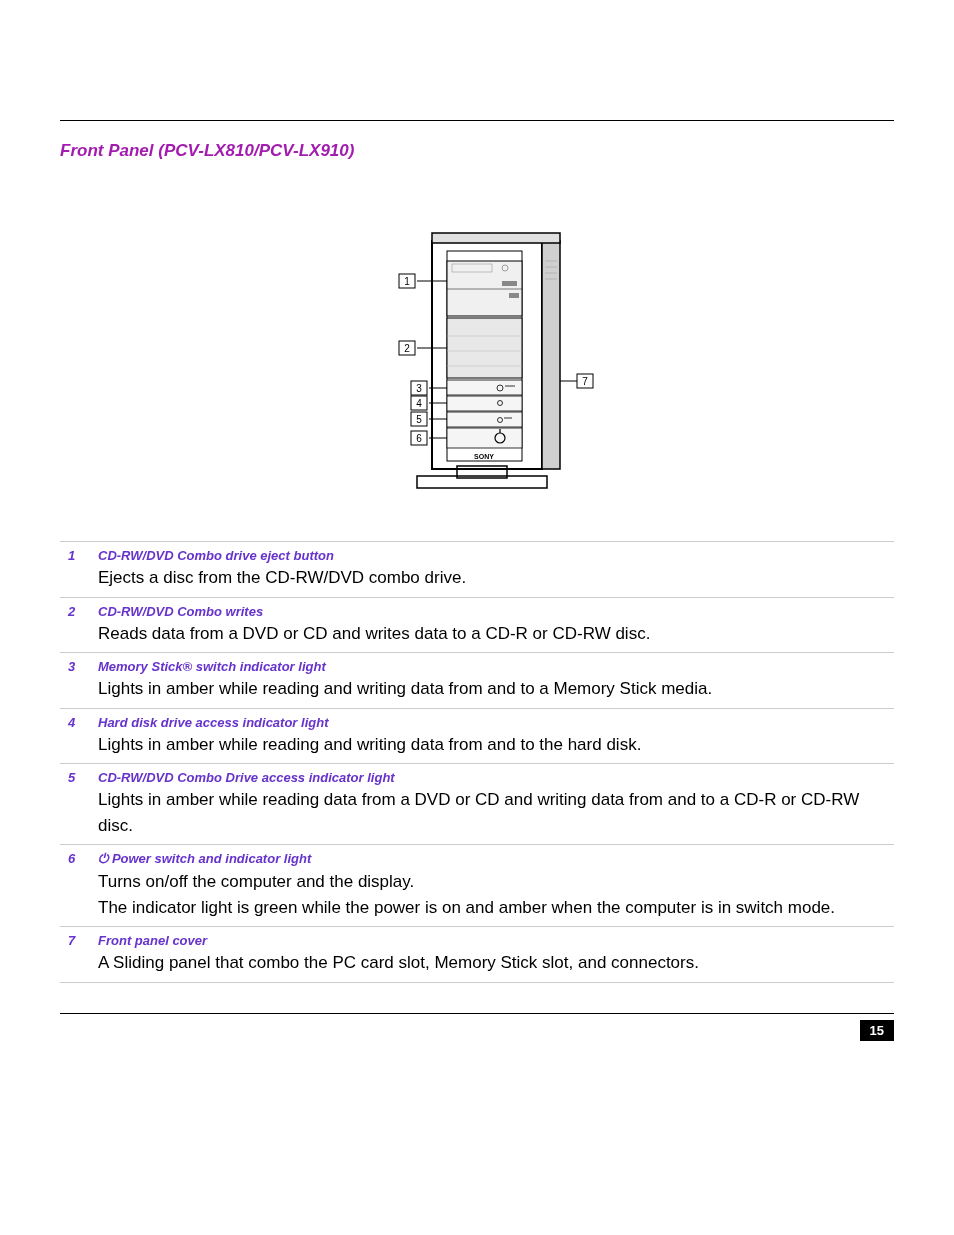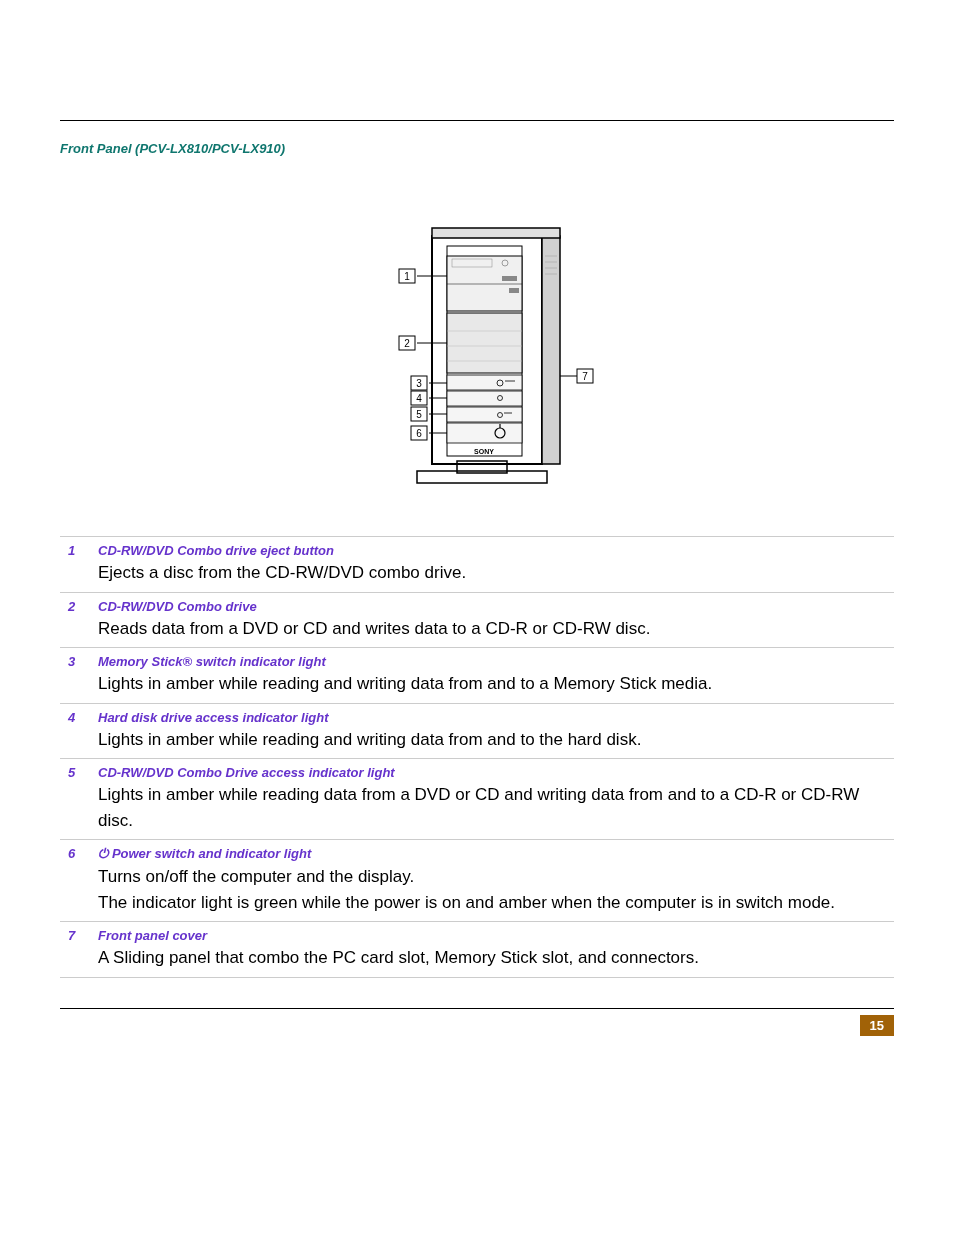--- a/index.html
+++ b/index.html
@@ -46,22 +46,22 @@
       font-weight: bold;
       font-style: italic;
       color: #6633cc;
       font-size: 14px;
       margin-bottom: 6px;
     }
 
     .subsection-title {
       font-weight: bold;
       font-style: italic;
-      color: #0f766e;
-      font-size: 13px;
+      color: #a21caf;
+      font-size: 17px;
       margin-bottom: 20px;
     }
 
     .diagram-area {
       display: flex;
       justify-content: center;
       margin: 10px 0 20px 0;
     }
 
     
@@ -123,21 +123,21 @@
       margin: 30px 60px 0 60px;
     }
 
     .page-number-area {
       display: flex;
       justify-content: flex-end;
       padding: 6px 60px 0 60px;
     }
 
     .page-number-box {
-      background: #a16207;
+      background: #000000;
       color: #fff;
       font-weight: bold;
       font-size: 13px;
       padding: 3px 10px;
     }
   </style>
 </head>
 <body>
 
 <div class="page-container">
@@ -236,21 +236,21 @@
     </div>
 
     <table class="items-table">
       <tbody id="items-tbody">
       <tr>
             <td class="item-number">1</td>
             <td class="item-content"><span class="item-title">CD-RW/DVD Combo drive eject button</span><span class="item-desc">Ejects a disc from the CD-RW/DVD combo drive.</span></td>
           </tr>
           <tr>
             <td class="item-number">2</td>
-            <td class="item-content"><span class="item-title">CD-RW/DVD Combo drive</span><span class="item-desc">Reads data from a DVD or CD and writes data to a CD-R or CD-RW disc.</span></td>
+            <td class="item-content"><span class="item-title">CD-RW/DVD Combo writes</span><span class="item-desc">Reads data from a DVD or CD and writes data to a CD-R or CD-RW disc.</span></td>
           </tr>
           <tr>
             <td class="item-number">3</td>
             <td class="item-content"><span class="item-title">Memory Stick® switch indicator light</span><span class="item-desc">Lights in amber while reading and writing data from and to a Memory Stick media.</span></td>
           </tr>
           <tr>
             <td class="item-number">4</td>
             <td class="item-content"><span class="item-title">Hard disk drive access indicator light</span><span class="item-desc">Lights in amber while reading and writing data from and to the hard disk.</span></td>
           </tr>
           <tr>

